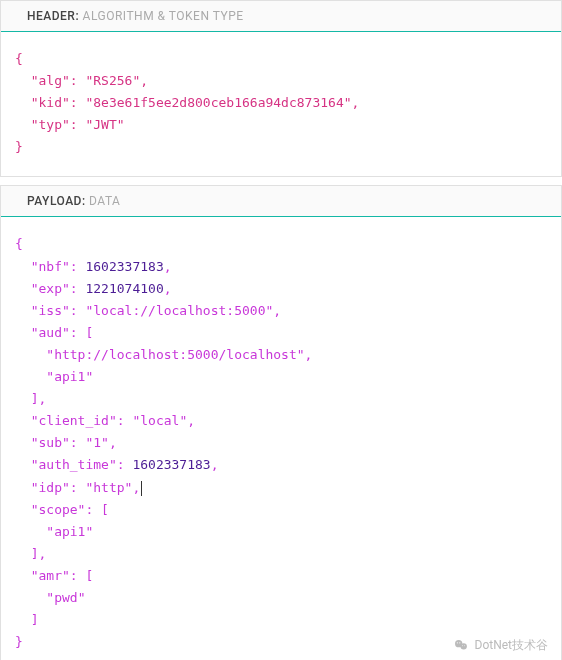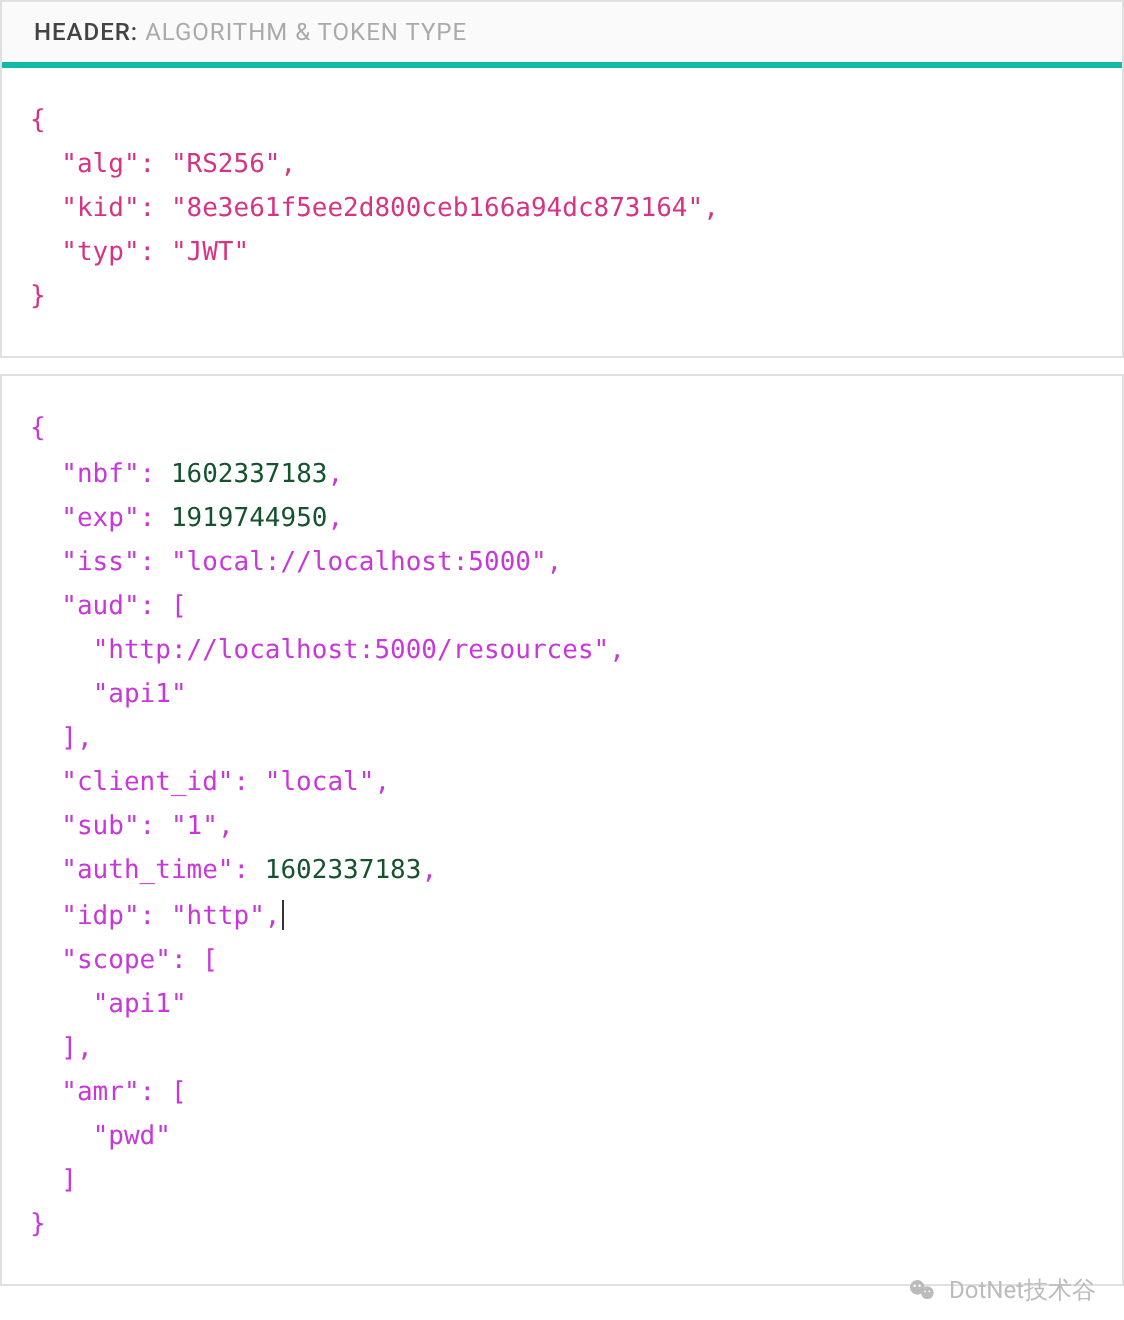--- a/index.html
+++ b/index.html
@@ -9,24 +9,24 @@
     width: 562px;
     height: 660px;
     position: relative;
   }
   .section {
     border: 1px solid #e0e0e0;
   }
   .section + .section { margin-top: 8px; }
   .section-header {
     background: #fafafa;
-    padding: 8px 16px;
+    padding: 8px 26px;
     font-size: 12px;
     letter-spacing: 0.5px;
-    border-bottom: 3px solid #14b8a6;
+    border-bottom: 1px solid #14b8a6;
   }
   .section-header .label {
     color: #444;
     font-weight: 500;
   }
   .section-header .sub {
     color: #aaa;
     font-weight: 400;
   }
   .code-block {
@@ -36,21 +36,21 @@
     line-height: 1.7;
     white-space: pre;
     overflow-x: hidden;
   }
   .hdr .pn { color: #d63384; }   
   .hdr .k  { color: #d63384; }   
   .hdr .s  { color: #d63384; }   
   .pl .pn { color: #c837d9; }    
   .pl .k  { color: #c837d9; }    
   .pl .s  { color: #c837d9; }    
-  .pl .n  { color: #14532d; }    
+  .pl .n  { color: #4c1d95; }    
   .cursor {
     display: inline-block;
     width: 1px;
     height: 15px;
     background: #333;
     vertical-align: middle;
     margin-left: 1px;
   }
   .watermark {
     position: absolute;
@@ -76,26 +76,30 @@
     <span class="sub">ALGORITHM &amp; TOKEN TYPE</span>
   </div>
   <div class="code-block hdr"><span class="pn">{</span>
   <span class="k">"alg"</span><span class="pn">: </span><span class="s">"<span>RS256</span>"</span><span class="pn">,</span>
   <span class="k">"kid"</span><span class="pn">: </span><span class="s">"<span>8e3e61f5ee2d800ceb166a94dc873164</span>"</span><span class="pn">,</span>
   <span class="k">"typ"</span><span class="pn">: </span><span class="s">"<span>JWT</span>"</span>
 <span class="pn">}</span></div>
 </div>
 
 <div class="section">
+  <div class="section-header">
+    <span class="label">PAYLOAD:</span>
+    <span class="sub">DATA</span>
+  </div>
   <div class="code-block pl"><span class="pn">{</span>
   <span class="k">"nbf"</span><span class="pn">: </span><span class="n">1602337183</span><span class="pn">,</span>
-  <span class="k">"exp"</span><span class="pn">: </span><span class="n">1919744950</span><span class="pn">,</span>
+  <span class="k">"exp"</span><span class="pn">: </span><span class="n">1221074100</span><span class="pn">,</span>
   <span class="k">"iss"</span><span class="pn">: </span><span class="s">"<span>local://localhost:5000</span>"</span><span class="pn">,</span>
   <span class="k">"aud"</span><span class="pn">: [</span>
-    <span class="s">"<span>http://localhost:5000/resources</span>"</span><span class="pn">,</span>
+    <span class="s">"<span>http://localhost:5000/localhost</span>"</span><span class="pn">,</span>
     <span class="s">"<span>api1</span>"</span>
   <span class="pn">],</span>
   <span class="k">"client_id"</span><span class="pn">: </span><span class="s">"<span>local</span>"</span><span class="pn">,</span>
   <span class="k">"sub"</span><span class="pn">: </span><span class="s">"<span>1</span>"</span><span class="pn">,</span>
   <span class="k">"auth_time"</span><span class="pn">: </span><span class="n">1602337183</span><span class="pn">,</span>
   <span class="k">"idp"</span><span class="pn">: </span><span class="s">"<span>http</span>"</span><span class="pn">,</span><span class="cursor"></span>
   <span class="k">"scope"</span><span class="pn">: [</span>
     <span class="s">"<span>api1</span>"</span>
   <span class="pn">],</span>
   <span class="k">"amr"</span><span class="pn">: [</span>

